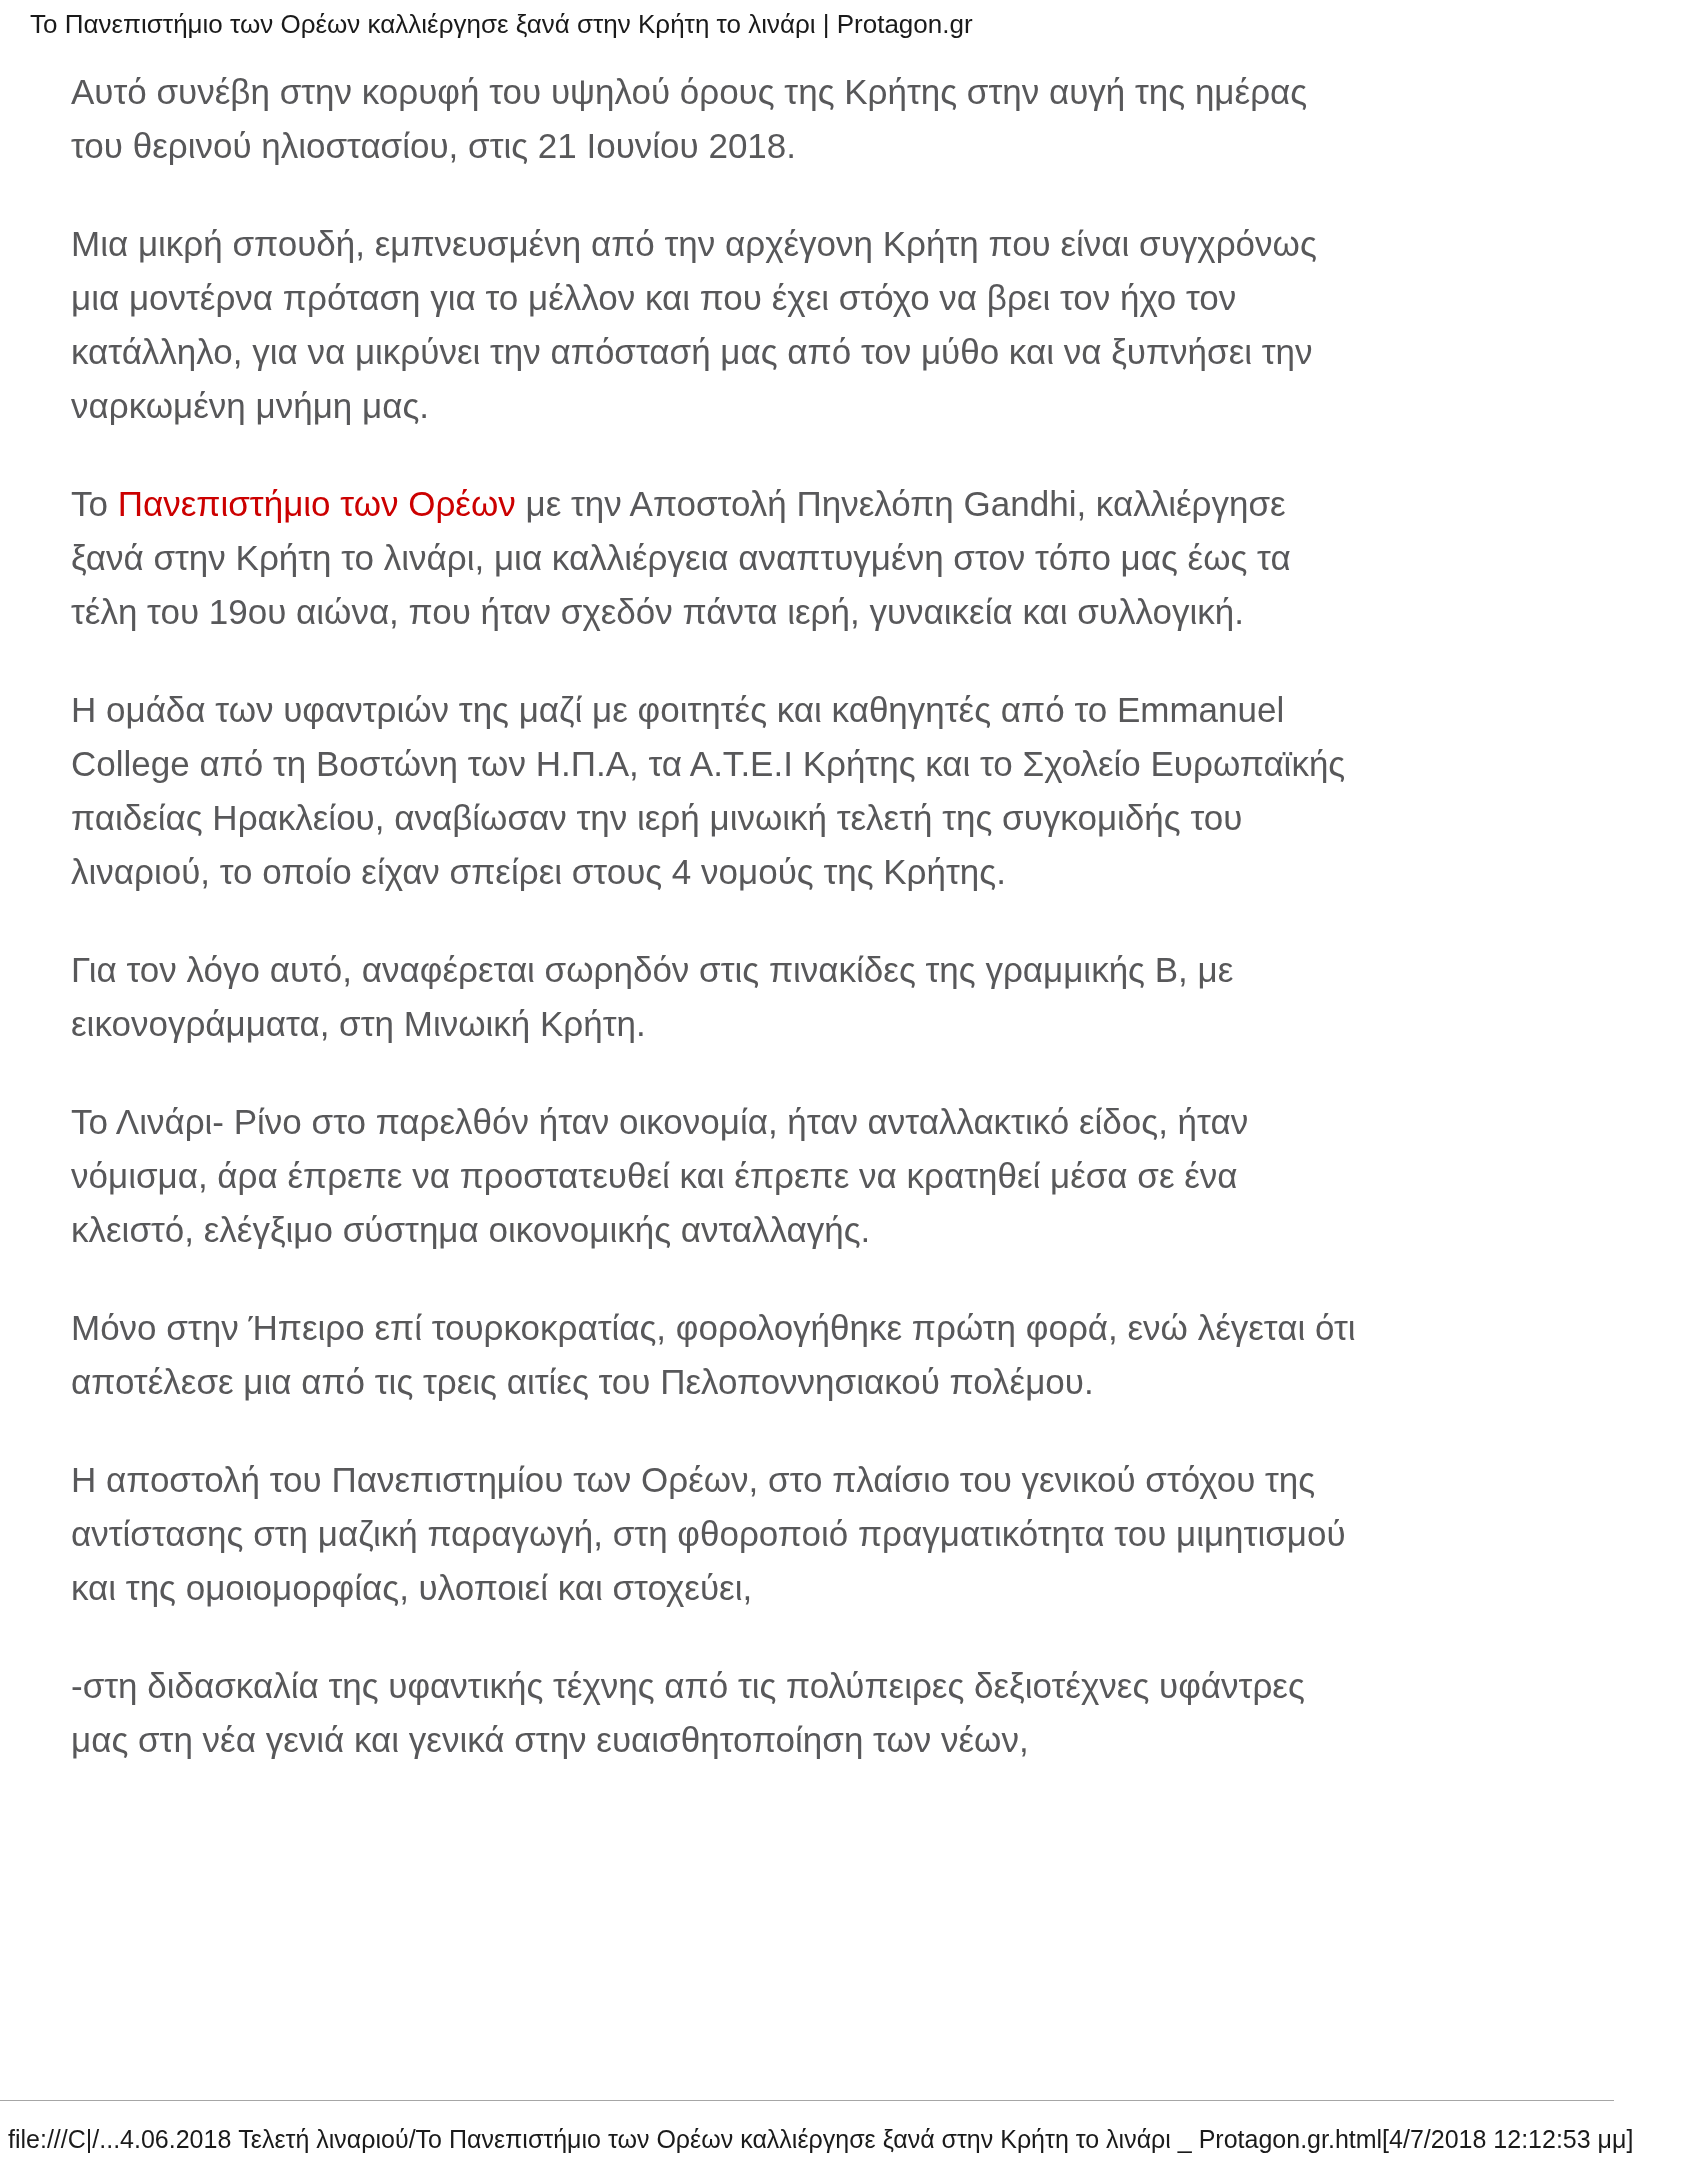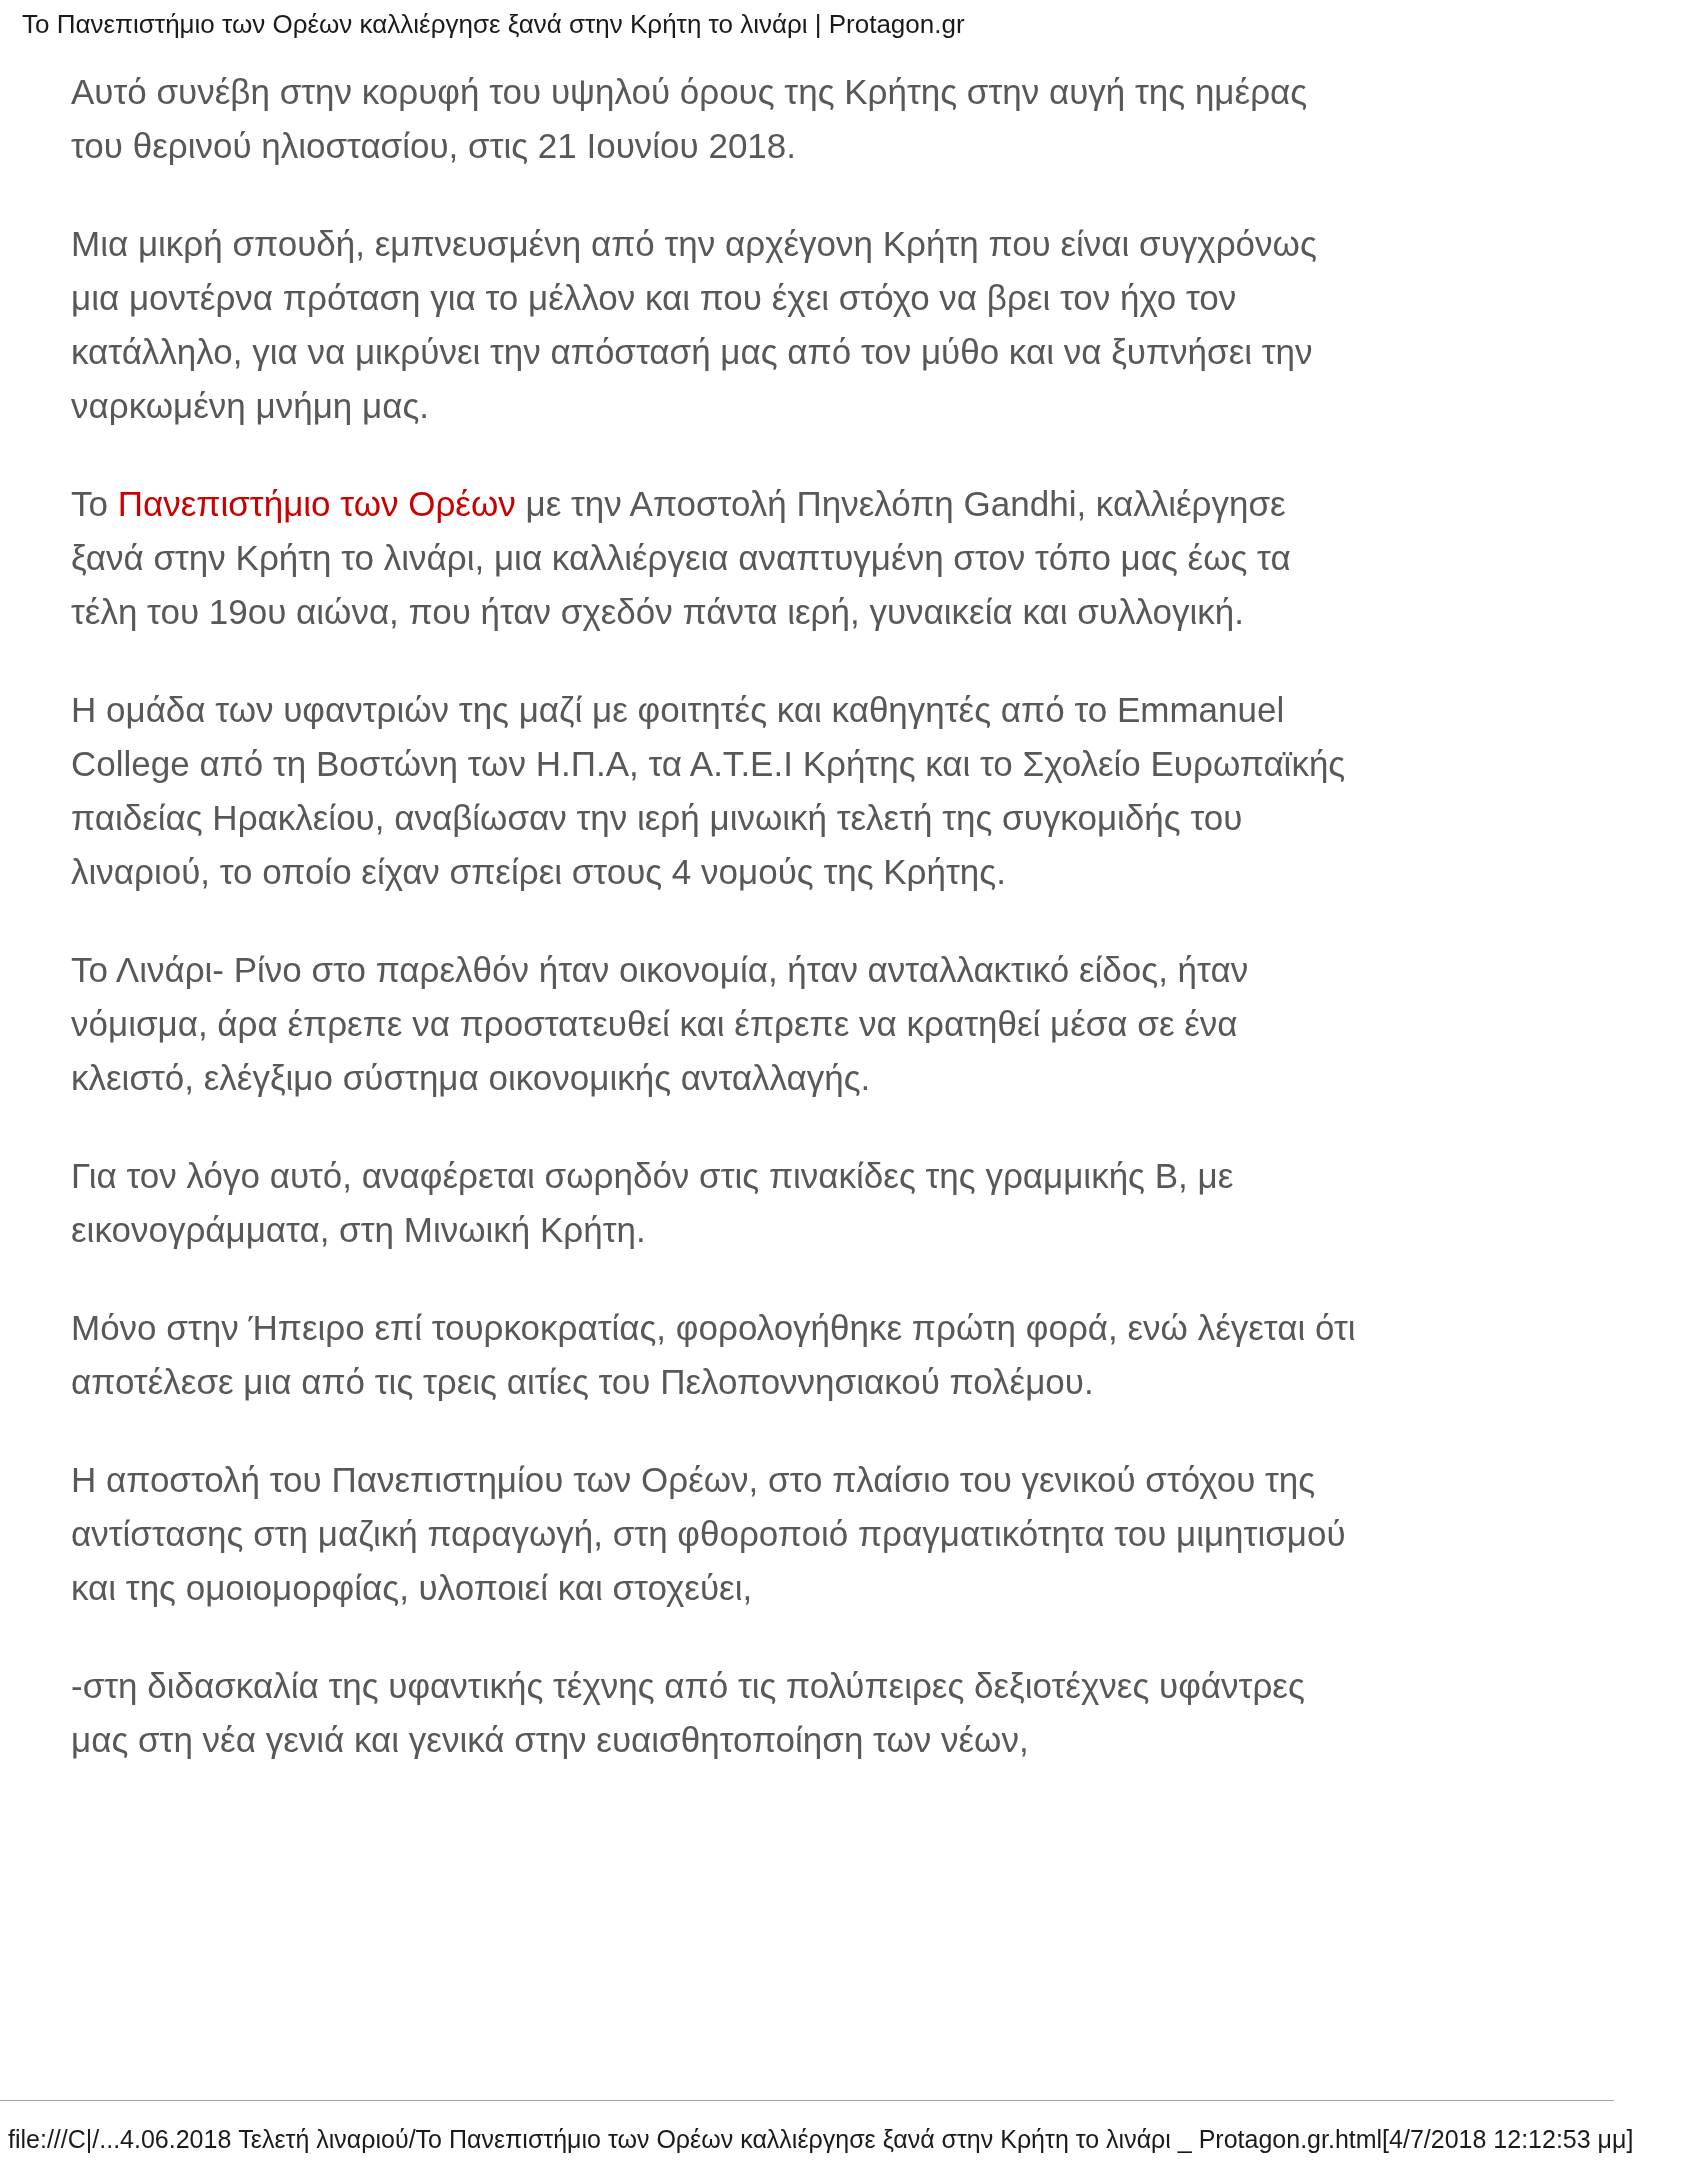--- a/index.html
+++ b/index.html
@@ -6,21 +6,21 @@
   body {
     width: 1683px;
     height: 2178px;
     background: #ffffff;
     position: relative;
     font-family: "Liberation Sans", sans-serif;
     overflow: hidden;
   }
   .running-header {
     position: absolute;
-    left: 22px;
+    left: 30px;
     top: 8px;
     font-size: 26px;
     line-height: 32px;
     color: var(--header-text, #1a1a1a);
     white-space: nowrap;
   }
   .article {
     position: absolute;
     left: 71px;
     top: 65px;
@@ -63,25 +63,25 @@
 μια μοντέρνα πρόταση για το μέλλον και που έχει στόχο να βρει τον ήχο τον
 κατάλληλο, για να μικρύνει την απόστασή μας από τον μύθο και να ξυπνήσει την
 ναρκωμένη μνήμη μας.</span></p>
     <p><span>Το </span><span class="link">Πανεπιστήμιο των Ορέων</span><span> με την Αποστολή Πηνελόπη Gandhi, καλλιέργησε
 ξανά στην Κρήτη το λινάρι, μια καλλιέργεια αναπτυγμένη στον τόπο μας έως τα
 τέλη του 19ου αιώνα, που ήταν σχεδόν πάντα ιερή, γυναικεία και συλλογική.</span></p>
     <p><span>Η ομάδα των υφαντριών της μαζί με φοιτητές και καθηγητές από το Emmanuel
 College από τη Βοστώνη των Η.Π.Α, τα Α.Τ.Ε.Ι Κρήτης και το Σχολείο Ευρωπαϊκής
 παιδείας Ηρακλείου, αναβίωσαν την ιερή μινωική τελετή της συγκομιδής του
 λιναριού, το οποίο είχαν σπείρει στους 4 νομούς της Κρήτης.</span></p>
+    <p><span>Για τον λόγο αυτό, αναφέρεται σωρηδόν στις πινακίδες της γραμμικής Β, με
+εικονογράμματα, στη Μινωική Κρήτη.</span></p>
     <p><span>Το Λινάρι- Ρίνο στο παρελθόν ήταν οικονομία, ήταν ανταλλακτικό είδος, ήταν
 νόμισμα, άρα έπρεπε να προστατευθεί και έπρεπε να κρατηθεί μέσα σε ένα
 κλειστό, ελέγξιμο σύστημα οικονομικής ανταλλαγής.</span></p>
-    <p><span>Για τον λόγο αυτό, αναφέρεται σωρηδόν στις πινακίδες της γραμμικής Β, με
-εικονογράμματα, στη Μινωική Κρήτη.</span></p>
     <p><span>Μόνο στην Ήπειρο επί τουρκοκρατίας, φορολογήθηκε πρώτη φορά, ενώ λέγεται ότι
 αποτέλεσε μια από τις τρεις αιτίες του Πελοποννησιακού πολέμου.</span></p>
     <p><span>Η αποστολή του Πανεπιστημίου των Ορέων, στο πλαίσιο του γενικού στόχου της
 αντίστασης στη μαζική παραγωγή, στη φθοροποιό πραγματικότητα του μιμητισμού
 και της ομοιομορφίας, υλοποιεί και στοχεύει,</span></p>
     <p><span>-στη διδασκαλία της υφαντικής τέχνης από τις πολύπειρες δεξιοτέχνες υφάντρες
 μας στη νέα γενιά και γενικά στην ευαισθητοποίηση των νέων,</span></p>
   </main>
 
 <div class="running-footer">

